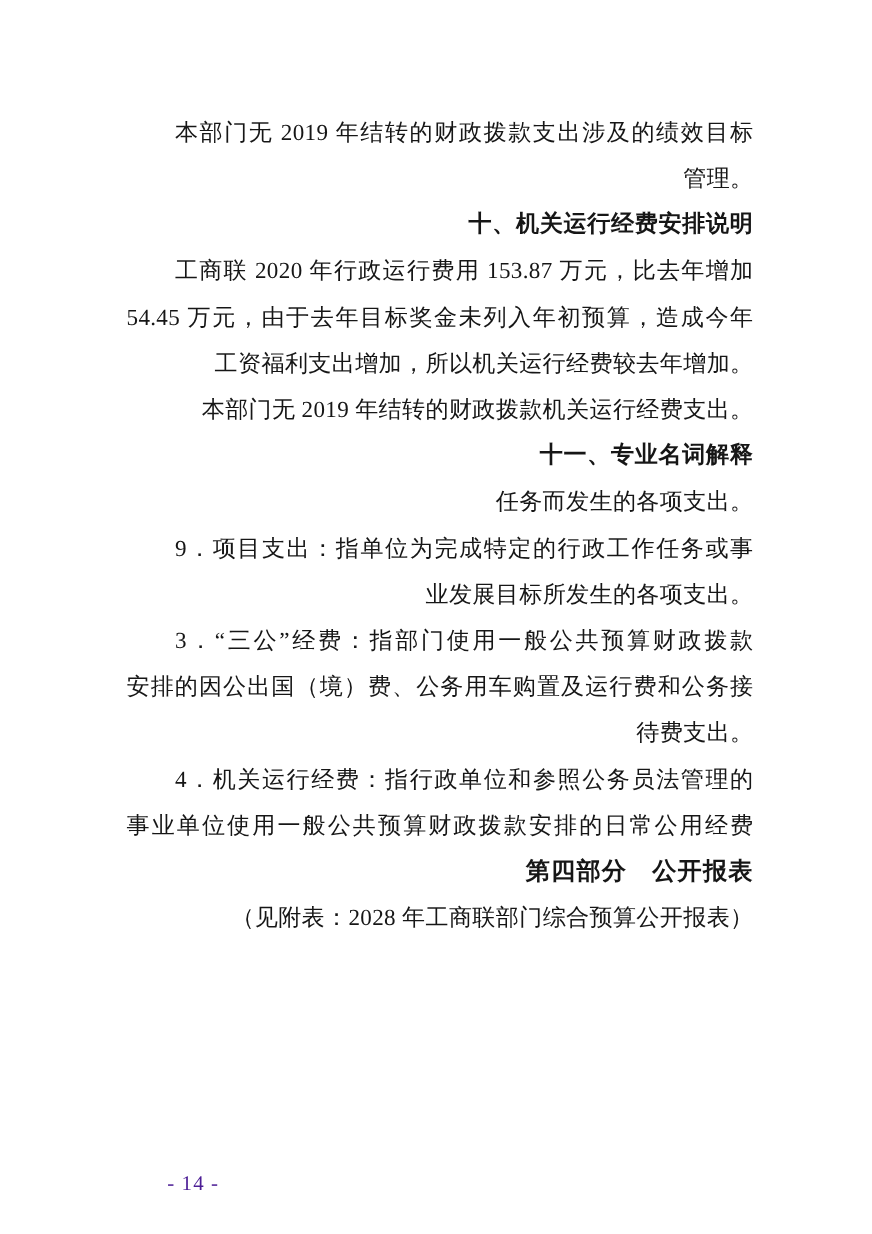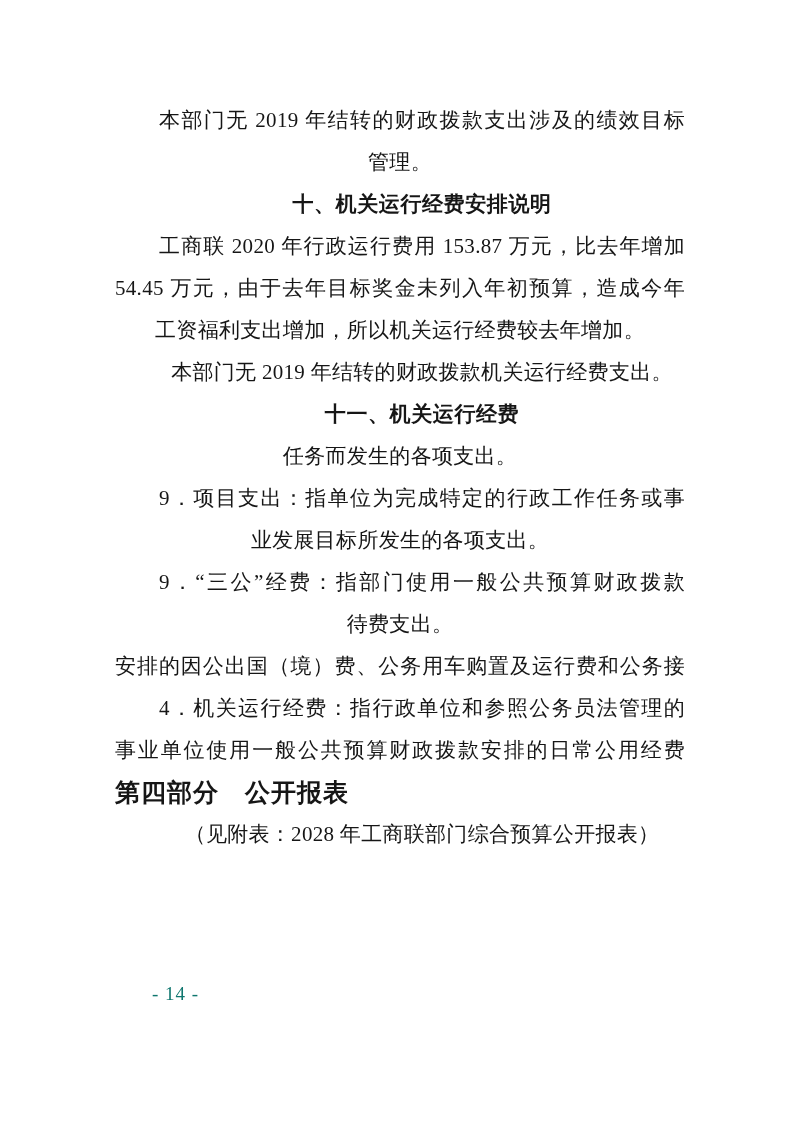--- a/index.html
+++ b/index.html
@@ -25,72 +25,72 @@
   .doc-body {
     position: absolute;
     left: 115px;
     top: 99px;
     width: 570px;
   }
   .line {
     font-size: 21px;
     line-height: 42px;
     height: 42px;
-    text-align: center;
+    text-align: right;
     letter-spacing: 0.3px;
   }
   .line.first {
     padding-left: 44px; 
   }
   .line.fill {
     text-align: justify;
     text-align-last: justify;
     text-justify: inter-character;
   }
   .line.heading {
     font-weight: bold;
     font-family: Liberation Sans, sans-serif;
     letter-spacing: 0.6px;
   }
   .line.center-heading {
     font-weight: bold;
     font-family: "Liberation Sans", "DejaVu Sans", sans-serif;
-    text-align: left;
+    text-align: right;
     padding-left: 0;
     letter-spacing: 1px;
-    font-size: 25px;
+    font-size: 22px;
   }
   .page-footer {
     position: absolute;
     left: 152px;
-    top: 979px;
+    top: 1062px;
     font-size: 19px;
     line-height: 30px;
-    color: #0f766e;
+    color: #4c1d95;
     letter-spacing: 1px;
   }
 </style>
 </head>
 <body>
 
 <div class="page">
   <div class="doc-body" id="doc-body">
       <div class="line body first fill">本部门无 2019 年结转的财政拨款支出涉及的绩效目标</div>
       <div class="line body">管理。</div>
       <div class="line heading first">十、机关运行经费安排说明</div>
       <div class="line body first fill">工商联 2020 年行政运行费用 153.87 万元，比去年增加</div>
       <div class="line body fill">54.45 万元，由于去年目标奖金未列入年初预算，造成今年</div>
       <div class="line body">工资福利支出增加，所以机关运行经费较去年增加。</div>
       <div class="line body first">本部门无 2019 年结转的财政拨款机关运行经费支出。</div>
-      <div class="line heading first">十一、机关运行经费</div>
+      <div class="line heading first">十一、专业名词解释</div>
       <div class="line body">任务而发生的各项支出。</div>
       <div class="line body first fill">9．项目支出：指单位为完成特定的行政工作任务或事</div>
       <div class="line body">业发展目标所发生的各项支出。</div>
-      <div class="line body first fill">9．“三公”经费：指部门使用一般公共预算财政拨款</div>
+      <div class="line body first fill">3．“三公”经费：指部门使用一般公共预算财政拨款</div>
+      <div class="line body fill">安排的因公出国（境）费、公务用车购置及运行费和公务接</div>
       <div class="line body">待费支出。</div>
-      <div class="line body fill">安排的因公出国（境）费、公务用车购置及运行费和公务接</div>
       <div class="line body first fill">4．机关运行经费：指行政单位和参照公务员法管理的</div>
       <div class="line body fill">事业单位使用一般公共预算财政拨款安排的日常公用经费</div>
       <div class="line center-heading">第四部分　公开报表</div>
       <div class="line body first">（见附表：2028 年工商联部门综合预算公开报表）</div>
     </div>
   <div class="page-footer">- 14 -</div>
 </div>
 
 </body></html>

